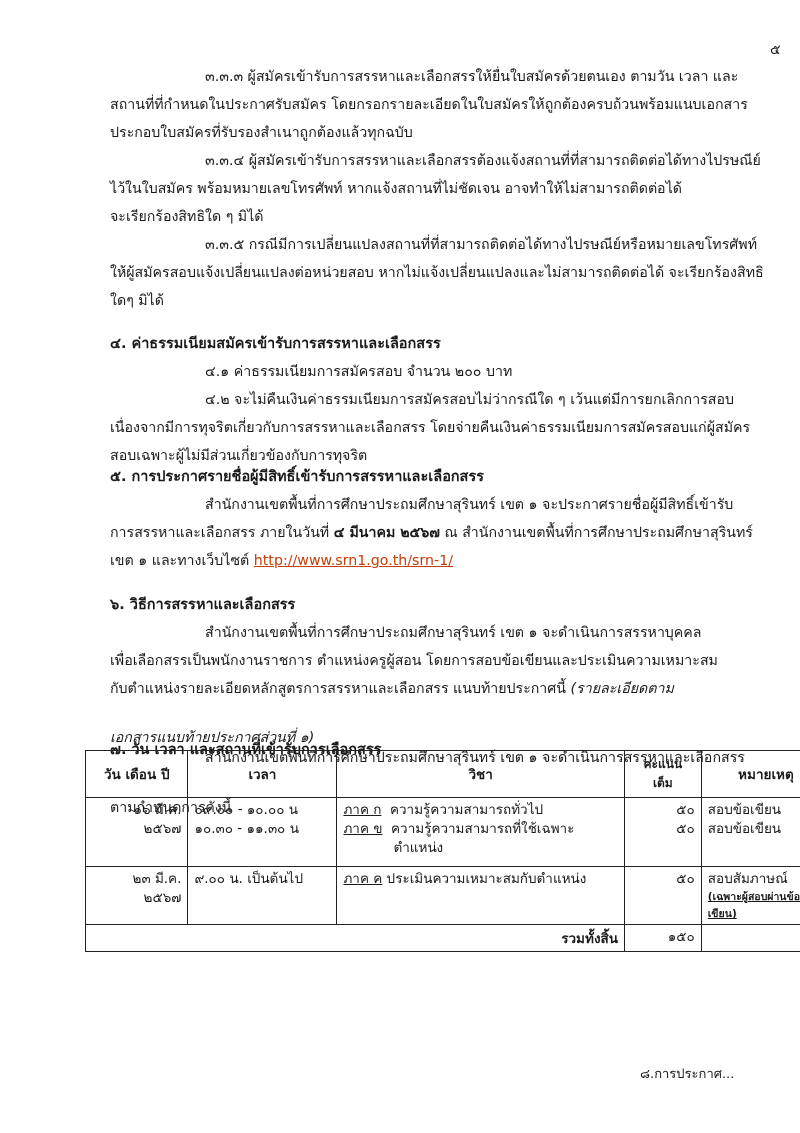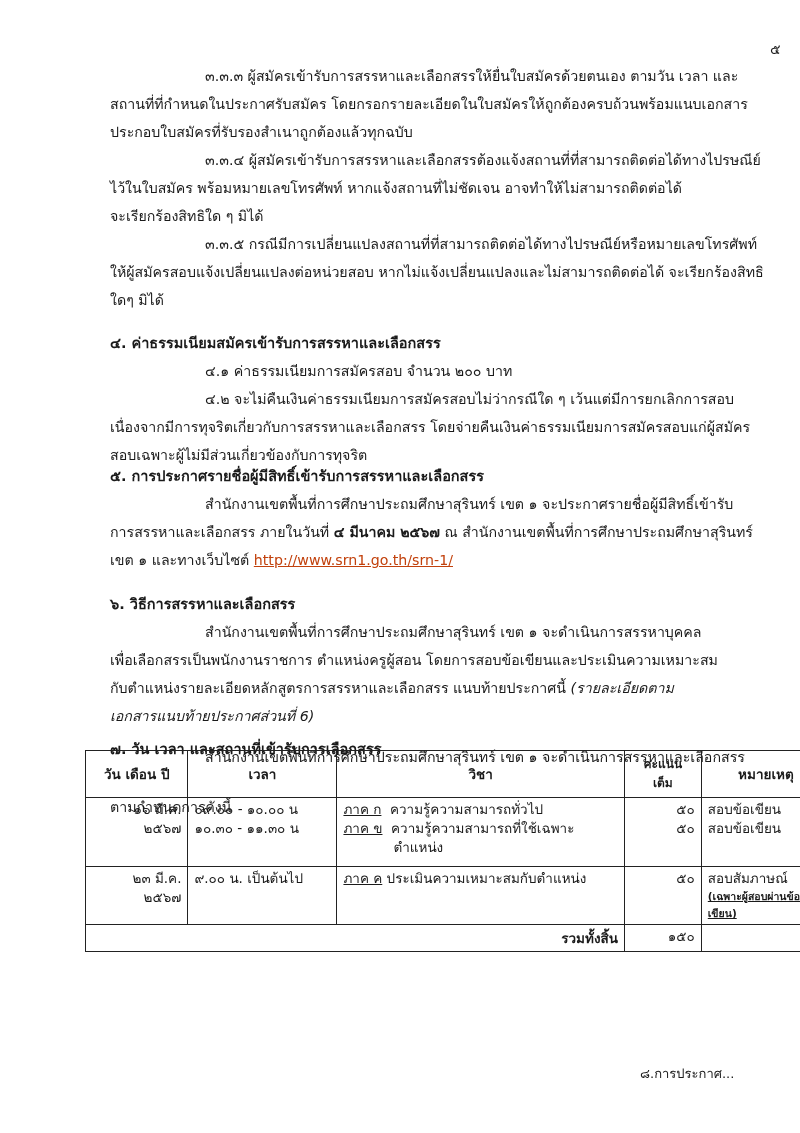--- a/index.html
+++ b/index.html
@@ -6,21 +6,21 @@
     body {
       width: 800px; height: 1133px; position: relative; overflow: hidden;
       font-family: "DejaVu Sans", "Liberation Sans", sans-serif;
       color: #1a1a1a;
     }
     .page { position: absolute; left: 0; top: 0; width: 800px; height: 1133px; }
     .pagenum { position: absolute; left: 770px; top: 38px; font-size: 14px; }
     .line { position: absolute; left: 110px; font-size: 14.2px; white-space: nowrap; line-height: 20px; }
     .ind { left: 205px; }
     .head { font-weight: bold; font-size: 14.5px; }
-    .it { font-style: italic; }
+    .it { font-style: italic; margin-top: 21px; }
     .b { font-weight: bold; }
     .u { text-decoration: underline; }
     a.link { color: #c2410c; text-decoration: underline; }
 
     table.sched {
       position: absolute; left: 85px; top: 750px; width: 746px;
       border-collapse: collapse; font-size: 13.5px;
     }
     table.sched td, table.sched th {
       border: 1.3px solid #222; padding: 2px 6px; vertical-align: top;
@@ -65,21 +65,21 @@
   <div class="line" style="top:550px">
     <span>เขต ๑ และทางเว็บไซต์ </span><a class="link">http://www.srn1.go.th/srn-1/</a>
   </div>
 
   <div class="line head" style="top:594px">๖. วิธีการสรรหาและเลือกสรร</div>
   <div class="line ind" style="top:622px">สำนักงานเขตพื้นที่การศึกษาประถมศึกษาสุรินทร์ เขต ๑ จะดำเนินการสรรหาบุคคล</div>
   <div class="line" style="top:650px">เพื่อเลือกสรรเป็นพนักงานราชการ ตำแหน่งครูผู้สอน โดยการสอบข้อเขียนและประเมินความเหมาะสม</div>
   <div class="line" style="top:678px">
     <span>กับตำแหน่งรายละเอียดหลักสูตรการสรรหาและเลือกสรร แนบท้ายประกาศนี้ </span><span class="it">(รายละเอียดตาม</span>
   </div>
-  <div class="line it" style="top:706px">เอกสารแนบท้ายประกาศส่วนที่ 6)</div>
+  <div class="line it" style="top:706px">เอกสารแนบท้ายประกาศส่วนที่ ๑)</div>
 
   <div class="line head" style="top:739px">๗. วัน เวลา และสถานที่เข้ารับการเลือกสรร</div>
   <div class="line ind" style="top:746px; top:747px">สำนักงานเขตพื้นที่การศึกษาประถมศึกษาสุรินทร์ เขต ๑ จะดำเนินการสรรหาและเลือกสรร</div>
   <div class="line" style="top:797px">ตามกำหนดการดังนี้</div>
 
   <table class="sched">
     <colgroup>
       <col style="width:88px">
         <col style="width:128px">
         <col style="width:247px">

